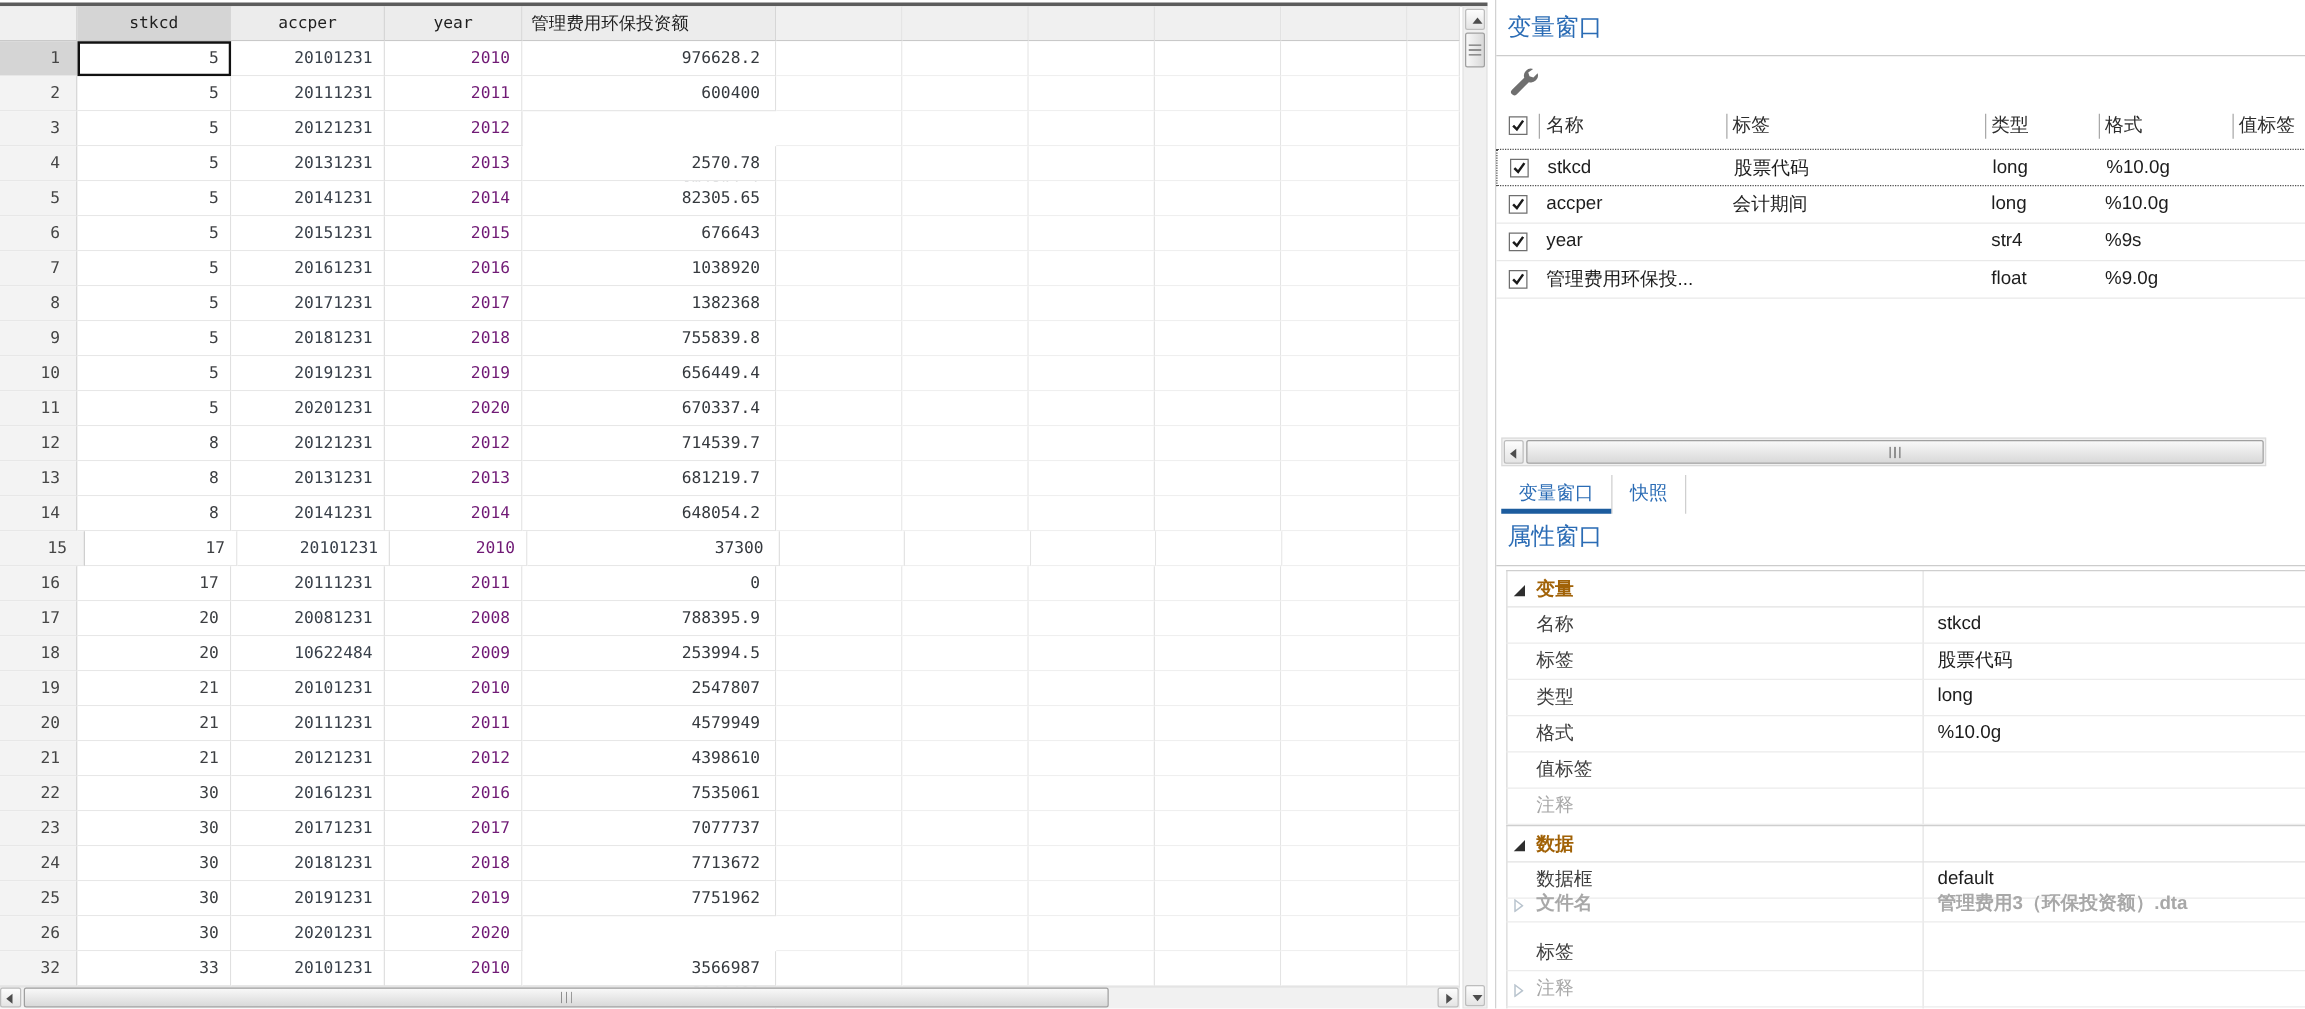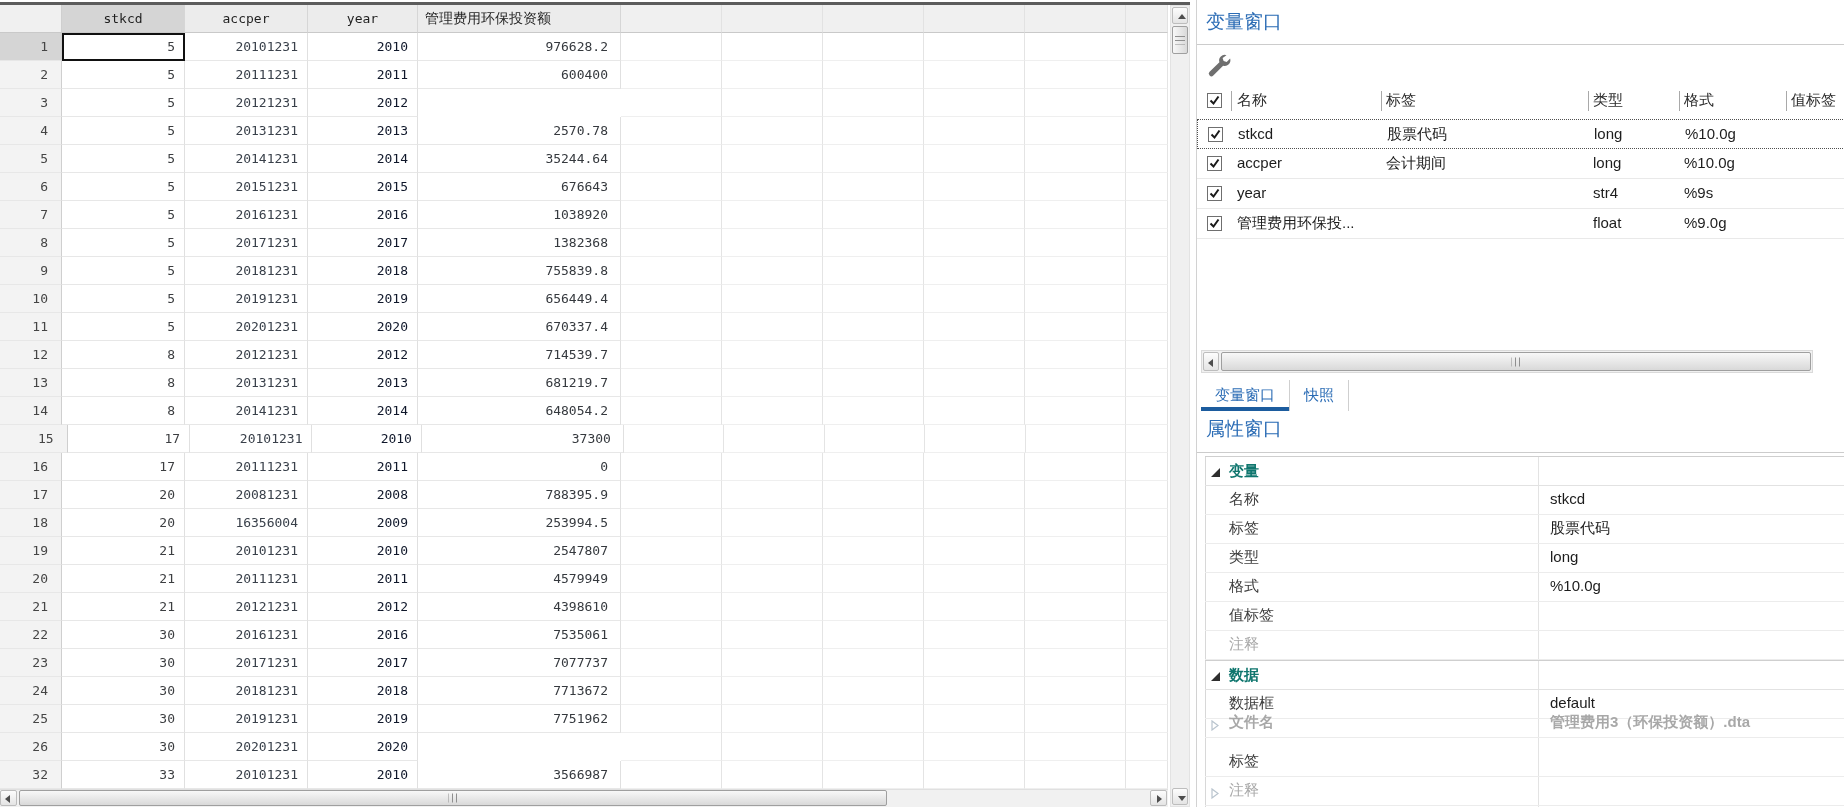--- a/index.html
+++ b/index.html
@@ -18,21 +18,21 @@
            text-align:center; color:#1f1f1f; }
   .hcell.cjk { text-align:left; padding-left:7px; font-size:14px; font-family:"Liberation Sans", sans-serif; }
   .hcell.sel { background:#d5d5d5; }
   .hcell.hempty { background:#f0f0f0; border-right:1px solid #e2e2e2; }
   .corner { background:#f0f0f0; border-right:1px solid #cfcfcf; border-bottom:1px solid #c9c9c9; }
   .numcell { background:#f3f3f3; border-right:1px solid #cfcfcf; text-align:right; padding-right:13px; color:#454545; }
   .numcell.sel { background:#d5d5d5; }
   .vcell { text-align:right; padding-right:9px; color:#35393e; background:#fff; }
   .vcell.stk { color:#3c3e41; }
   .vcell.acc { color:#39404a; }
-  .vcell.yr  { color:#0f172a; }
+  .vcell.yr  { color:#701a75; }
   .vcell.val { padding-right:12px; }
   .vcell.selcell { outline:2px solid #111; outline-offset:-2px; }
   .ecell { background:#fff; border-right:1px solid #e4e4e4; border-bottom:1px solid #efefef; }
 
   
   .sb-track-v { position:absolute; left:1170px; top:5px; width:20px; height:802px; background:#f0f0f0; border:1px solid #e3e3e3; }
   .sb-track-h { position:absolute; left:0; top:789px; width:1168px; height:18px; background:#f1f1f1; border-top:1px solid #e0e0e0; }
   .sb-btn { position:absolute; background:linear-gradient(#fdfdfd,#e4e4e4); border:1px solid #bdbdbd; border-radius:2px; }
   .sb-thumb { position:absolute; background:linear-gradient(#f8f8f8,#d9d9d9); border:1px solid #9f9f9f; border-radius:2px; }
   .sb-thumb.vert { background:linear-gradient(90deg,#f8f8f8,#d9d9d9); }
@@ -70,21 +70,21 @@
 
   #rp-tabs { position:absolute; left:4px; top:380px; height:31px; display:flex; }
   .tab { position:relative; height:31px; line-height:29px; padding:0 14px; font-size:15px; color:#2b6cb5;
          border-right:1px solid #cfcfcf; white-space:nowrap; }
   .tab.active::after { content:""; position:absolute; left:0; bottom:0; width:100%; height:4px; background:#1c5c9e; }
 
   #props { position:absolute; left:0; top:456px; width:648px; }
   .prow { position:absolute; left:8px; width:640px; border-bottom:1px solid #ececec; }
   .prow.section { height:30px; border-top:1px solid #cfcfcf; border-bottom:1px solid #e2e2e2; }
   .prow.item { height:29px; }
-  .sec-lbl { position:absolute; left:24px; top:5px; font-size:15px; font-weight:bold; color:#0f766e; }
+  .sec-lbl { position:absolute; left:24px; top:5px; font-size:15px; font-weight:bold; color:#a16207; }
   .sec-exp { position:absolute; left:6px; top:11px; width:0; height:0; border-left:9px solid transparent; border-bottom:9px solid #2e2e2e; }
   .p-lbl { position:absolute; left:24px; top:4px; font-size:15px; color:#3c3c3c; white-space:nowrap; }
   .p-val { position:absolute; left:345px; top:4px; font-size:15px; color:#1c1c1c; white-space:nowrap; }
   .muted .p-lbl { color:#a8a8a8; }
   .muted .p-val { color:#a8a8a8; }
   .p-exp { position:absolute; left:6px; top:8px; }
   #props-vline { position:absolute; left:341px; top:456px; width:1px; height:351px; background:#e3e3e3; }
   #props-lline { position:absolute; left:8px; top:456px; width:1px; height:351px; background:#d8d8d8; }
 </style>
 </head>
@@ -157,21 +157,21 @@
         <div class="cell ecell" style="width: 101px;"></div>
         <div class="cell ecell" style="width: 101px;"></div>
         <div class="cell ecell" style="width: 101px;"></div>
         <div class="cell ecell" style="width: 42px;"></div>
       </div>
       <div class="grow">
         <div class="cell numcell" style="width: 62px;">5</div>
         <div class="cell vcell stk" style="width: 123px;">5</div>
         <div class="cell vcell acc" style="width: 123px;">20141231</div>
         <div class="cell vcell yr" style="width: 110px;">2014</div>
-        <div class="cell vcell val" style="width: 203px;">35244.64</div>
+        <div class="cell vcell val" style="width: 203px;">82305.65</div>
         <div class="cell ecell" style="width: 101px;"></div>
         <div class="cell ecell" style="width: 101px;"></div>
         <div class="cell ecell" style="width: 101px;"></div>
         <div class="cell ecell" style="width: 101px;"></div>
         <div class="cell ecell" style="width: 101px;"></div>
         <div class="cell ecell" style="width: 42px;"></div>
       </div>
       <div class="grow">
         <div class="cell numcell" style="width: 62px;">6</div>
         <div class="cell vcell stk" style="width: 123px;">5</div>
@@ -324,21 +324,21 @@
         <div class="cell ecell" style="width: 101px;"></div>
         <div class="cell ecell" style="width: 101px;"></div>
         <div class="cell ecell" style="width: 101px;"></div>
         <div class="cell ecell" style="width: 101px;"></div>
         <div class="cell ecell" style="width: 101px;"></div>
         <div class="cell ecell" style="width: 42px;"></div>
       </div>
       <div class="grow">
         <div class="cell numcell" style="width: 62px;">18</div>
         <div class="cell vcell stk" style="width: 123px;">20</div>
-        <div class="cell vcell acc" style="width: 123px;">16356004</div>
+        <div class="cell vcell acc" style="width: 123px;">10622484</div>
         <div class="cell vcell yr" style="width: 110px;">2009</div>
         <div class="cell vcell val" style="width: 203px;">253994.5</div>
         <div class="cell ecell" style="width: 101px;"></div>
         <div class="cell ecell" style="width: 101px;"></div>
         <div class="cell ecell" style="width: 101px;"></div>
         <div class="cell ecell" style="width: 101px;"></div>
         <div class="cell ecell" style="width: 101px;"></div>
         <div class="cell ecell" style="width: 42px;"></div>
       </div>
       <div class="grow">

